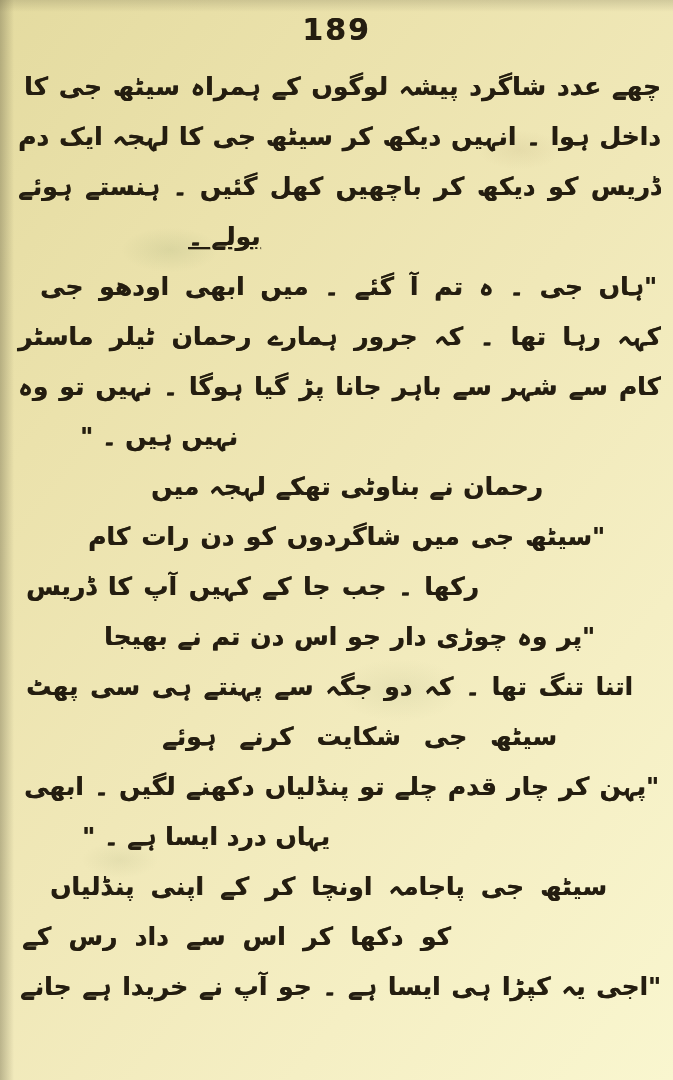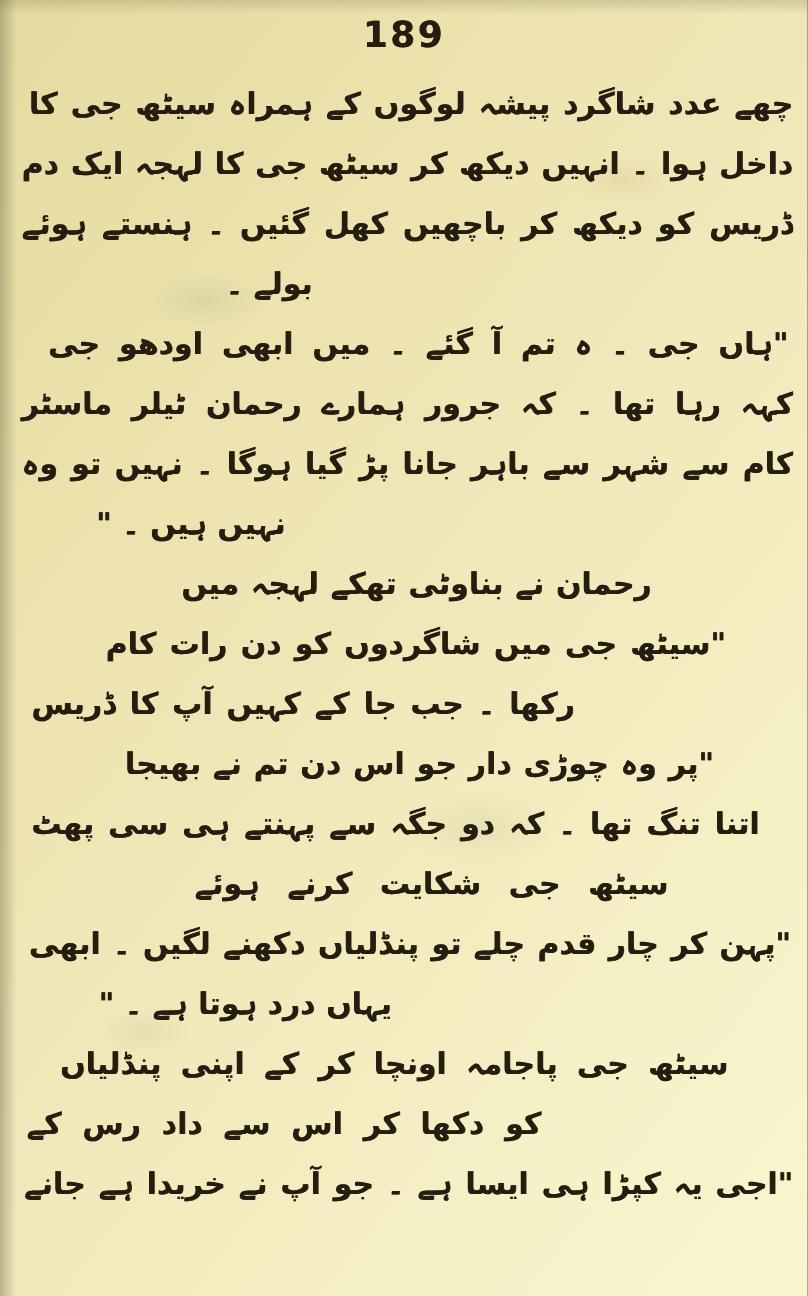--- a/index.html
+++ b/index.html
@@ -56,21 +56,21 @@
     font-size: 25px;
     font-weight: bold;
     text-align: justify;
     text-align-last: justify;
     text-shadow: 0.4px 0.4px 0.5px rgba(30,24,8,0.8);
   }
   
   .l1  { padding-left: 8px; }
   .l2  { padding-left: 2px; }
   .l3  { padding-left: 2px; }
-  .l4  { text-align: left; text-align-last: left; padding-left: 172px; }
+  .l4  { text-align: left; text-align-last: left; padding-left: 172px; text-decoration: underline; }
   .l5  { padding-right: 4px;  padding-left: 24px; }
   .l6  { padding-left: 2px; }
   .l7  { padding-left: 2px; }
   .l8  { text-align: left; text-align-last: left; padding-left: 64px; }
   .l9  { padding-right: 118px; padding-left: 135px; }
   .l10 { padding-right: 56px;  padding-left: 72px; }
   .l11 { padding-right: 182px; padding-left: 10px; }
   .l12 { padding-right: 66px;  padding-left: 88px; }
   .l13 { padding-right: 28px;  padding-left: 10px; }
   .l14 { padding-right: 104px; padding-left: 146px; }
@@ -94,18 +94,18 @@
     <div class="line l6">کہہ رہا تھا ۔ کہ جرور ہمارے رحمان ٹیلر ماسٹر صاحب کو کسی جروری</div>
     <div class="line l7">کام سے شہر سے باہر جانا پڑ گیا ہوگا ۔ نہیں تو وہ ٹیم سے چوکنے والے</div>
     <div class="line l8">نہیں ہیں ۔ "</div>
     <div class="line l9">رحمان نے بناوٹی تھکے لہجہ میں کہا ۔</div>
     <div class="line l10">"سیٹھ جی میں شاگردوں کو دن رات کام پر بٹھائے</div>
     <div class="line l11">رکھا ۔ جب جا کے کہیں آپ کا ڈریس تیار ہوا ۔ "</div>
     <div class="line l12">"پر وہ چوڑی دار جو اس دن تم نے بھیجا تھا ۔ اتنا تنگ</div>
     <div class="line l13">اتنا تنگ تھا ۔ کہ دو جگہ سے پہنتے ہی سی پھٹ گیا ۔ "</div>
     <div class="line l14">سیٹھ جی شکایت کرنے ہوئے بولے ۔</div>
     <div class="line l15">"پہن کر چار قدم چلے تو پنڈلیاں دکھنے لگیں ۔ ابھی تک</div>
-    <div class="line l16">یہاں درد ہوتا ہے ۔ "</div>
+    <div class="line l16">یہاں درد ایسا ہے ۔ "</div>
     <div class="line l17">سیٹھ جی پاجامہ اونچا کر کے اپنی پنڈلیاں رحمان ٹیلر</div>
     <div class="line l18">کو دکھا کر اس سے داد رس کے طالب ہوئے ۔</div>
     <div class="line l19">"اجی یہ کپڑا ہی ایسا ہے ۔ جو آپ نے خریدا ہے جانے کہاں</div>
   </div>
 </div>
 
 </body></html>

